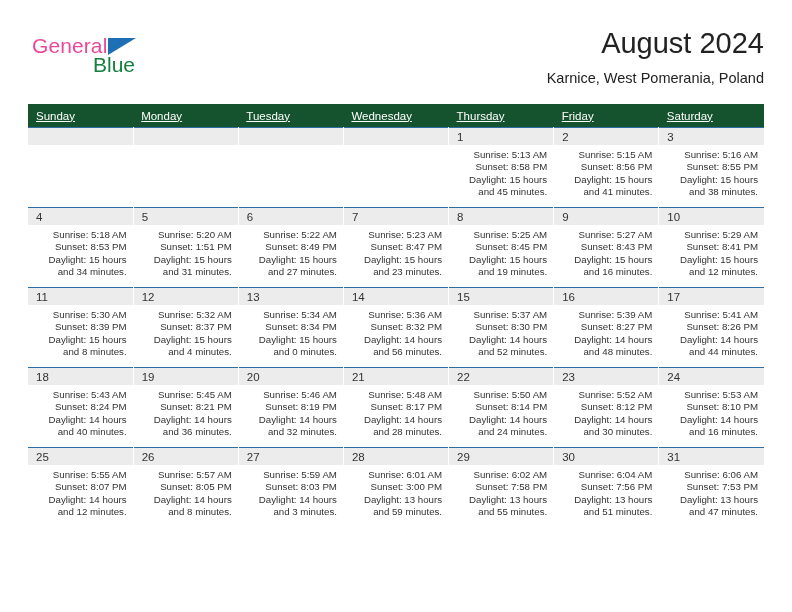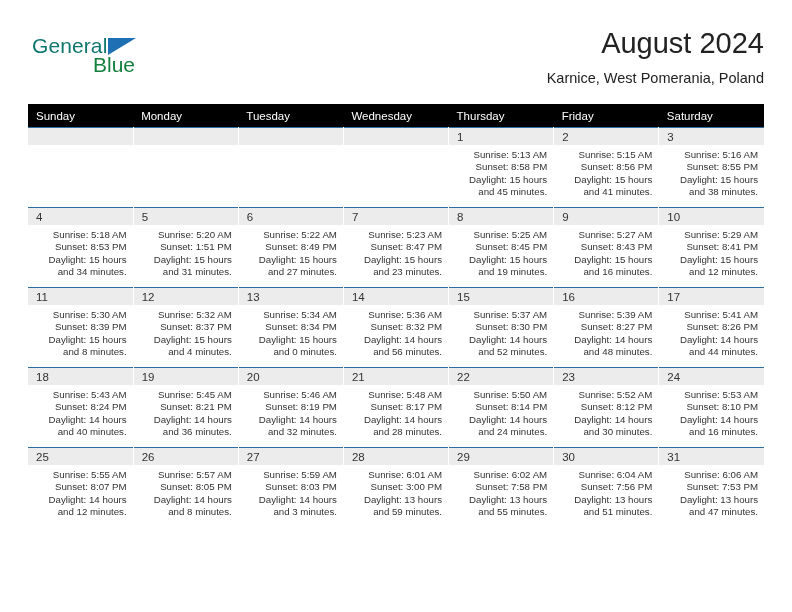--- a/index.html
+++ b/index.html
@@ -35,21 +35,21 @@
     top: 8px;
     width: 170px;
     height: 52px;
   }
   .brand-general {
     position: absolute;
     left: 0;
     top: 0;
     font-size: 21px;
     letter-spacing: 0.1px;
-    color: #0f766e;
+    color: #ec4899;
     font-family: "Liberation Sans", sans-serif;
   }
   .brand-tri {
     position: absolute;
     left: 76px;
     top: 4px;
     width: 0;
     height: 0;
     border-left: 28px solid #1f6fb5;
     border-bottom: 17px solid transparent;
@@ -85,28 +85,29 @@
   
   .calendar {
     position: absolute;
     left: 28px;
     top: 104px;
     width: 736px;
     border-collapse: collapse;
     table-layout: fixed;
   }
   .calendar th {
-    background: #000000;
+    background: #14532d;
     color: #ffffff;
     font-size: 11.5px;
     font-weight: normal;
     text-align: left;
     padding: 5px 0 5px 8px;
     height: 13px;
     border: none;
+    text-decoration: underline;
   }
   .calendar td {
     vertical-align: top;
     padding: 0;
     height: 79px;
     border-top: 1px solid #2e6da4;
     border-right: 1px solid #ffffff;
     background: #ffffff;
   }
   .calendar td:last-child { border-right: none; }

